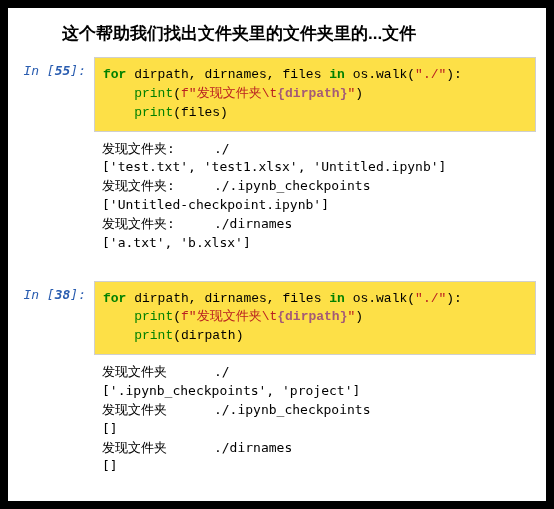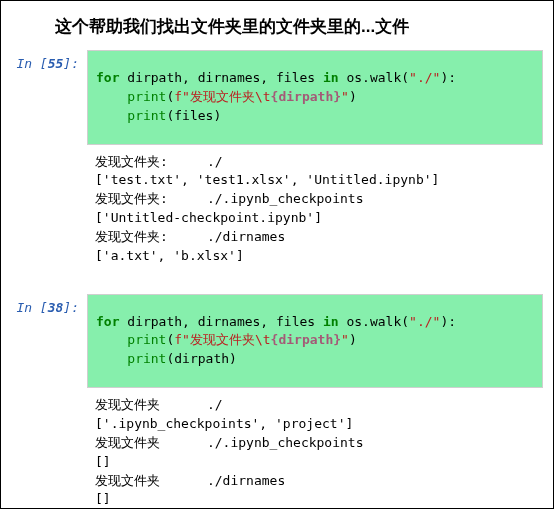--- a/index.html
+++ b/index.html
@@ -5,21 +5,21 @@
   * { box-sizing: border-box; }
   body {
     margin: 0;
     padding: 0;
     font-family: "SimSun", "宋体", serif;
     background: #fff;
   }
   .page {
     width: 554px;
     height: 509px;
-    border: 1px solid #000000;
+    border: 8px solid #000000;
     background: #fff;
     padding: 8px 10px 0 10px;
     overflow: hidden;
   }
   .section-title {
     font-size: 17px;
     font-weight: bold;
     font-family: "Microsoft YaHei", "SimHei", sans-serif;
     margin: 6px 0 12px 44px;
     color: #000;
@@ -37,25 +37,26 @@
     padding: 6px 8px 0 0;
     color: #303F9F;
     white-space: pre;
     font-style: italic;
   }
   .in-prompt .in-word { color: #2a5db0; }
   .in-prompt .in-num { color: #2a5db0; font-weight: bold; }
   .code-area {
     flex: 1;
     border: 1px solid #cfcfcf;
-    background: #86efac;
-    padding: 18px 8px;
+    background: #fde047;
+    padding: 8px 8px;
     white-space: pre;
     line-height: 1.45;
     overflow: hidden;
+    font-family: Liberation Mono, monospace;
   }
   .output-cell .prompt { color: transparent; }
   .output-area {
     flex: 1;
     padding: 8px 8px 4px 8px;
     white-space: pre;
     line-height: 1.45;
   }
   .kw { color: #008000; font-weight: bold; }
   .str { color: #BA2121; }

